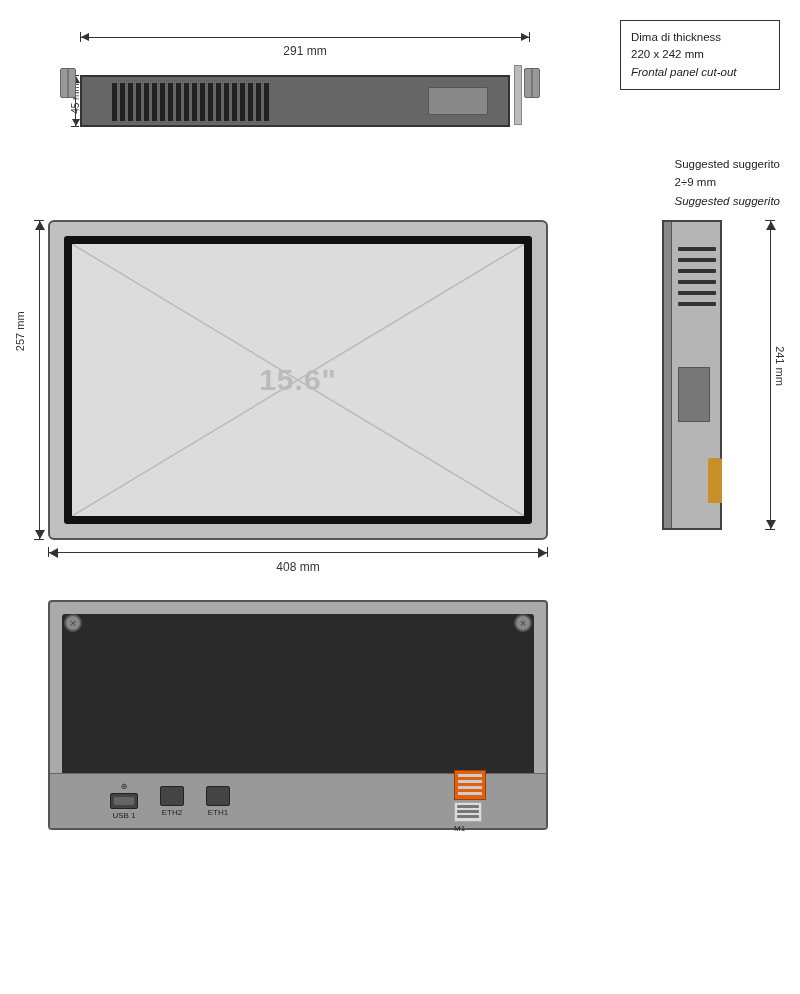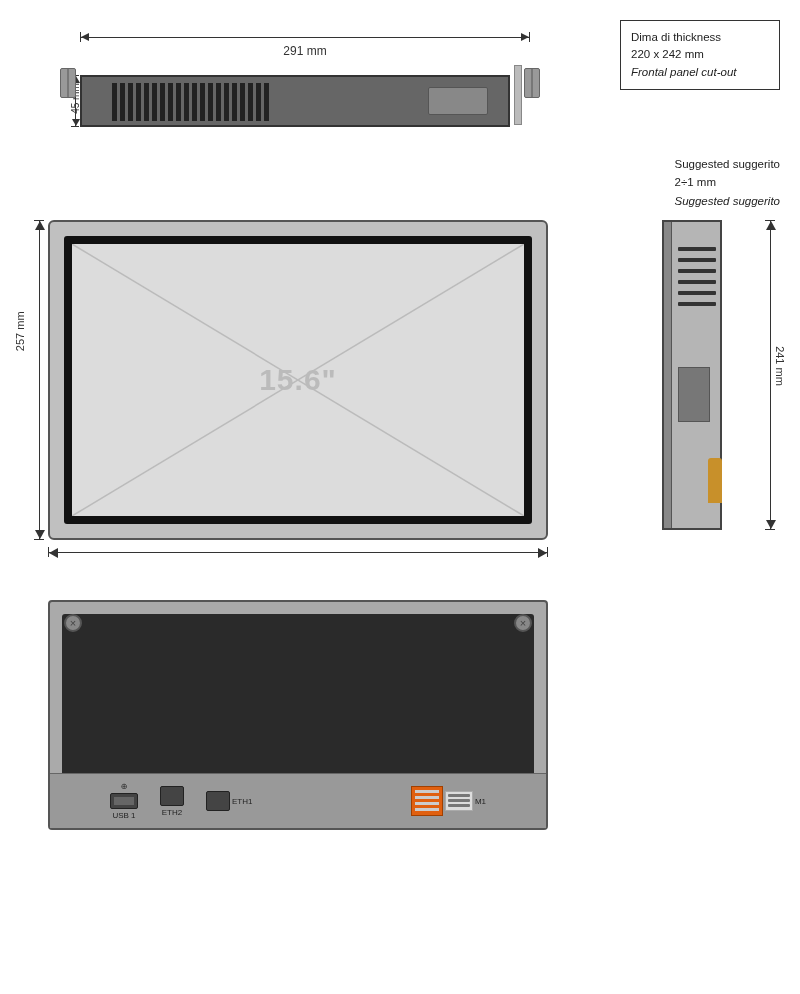--- a/index.html
+++ b/index.html
@@ -39,21 +39,21 @@
 <body>
 
 <div class="info-box">
   <div>Dima di thickness</div>
   <div>220 x 242 mm</div>
   <div style="font-style:italic;">Frontal panel cut-out</div>
 </div>
 
 <div class="thickness-label">
   <div>Suggested suggerito</div>
-  <div>2÷1 mm</div>
+  <div>2÷9 mm</div>
   <div style="font-style:italic;">Suggested suggerito</div>
 </div>
 
 <div style="position:absolute; top:28px; left:60px; width:480px;">
 
   <div style="display:flex; align-items:center; height:18px; margin-left:20px; width:450px;">
     <div style="width:1px; height:10px; background:#333;"></div>
     <div style="flex:1; height:1px; background:#333; position:relative;">
       <div style="position:absolute; left:0; top:-4px; border-top:4px solid transparent; border-bottom:4px solid transparent; border-right:8px solid #333;"></div>
       <div style="position:absolute; right:0; top:-4px; border-top:4px solid transparent; border-bottom:4px solid transparent; border-left:8px solid #333;"></div>
@@ -146,20 +146,21 @@
 
   <div style="margin-left:28px; margin-top:4px;">
     <div style="display:flex; align-items:center; height:16px; width:500px;">
       <div style="width:1px; height:10px; background:#333;"></div>
       <div style="flex:1; height:1px; background:#333; position:relative;">
         <div style="position:absolute; left:0; top:-4px; border-top:5px solid transparent; border-bottom:5px solid transparent; border-right:9px solid #333;"></div>
         <div style="position:absolute; right:0; top:-4px; border-top:5px solid transparent; border-bottom:5px solid transparent; border-left:9px solid #333;"></div>
       </div>
       <div style="width:1px; height:10px; background:#333;"></div>
     </div>
+    <div style="text-align:center; font-size:12px; color:#333; width:500px;">408 mm</div>
   </div>
 
 </div>
 
 <div style="position:absolute; top:220px; right:18px; width:120px;">
 
   <div style="position:relative; margin-left:0; width:60px; height:310px; background:#b5b5b5; border:2px solid #444;">
 
     <div style="position:absolute; left:0; top:0; width:8px; height:100%; background:#888; border-right:1px solid #555;"></div>
 
@@ -208,28 +209,28 @@
           <div style="position:absolute; top:3px; left:3px; right:3px; height:8px; background:#666;"></div>
         </div>
         <div style="font-size:8px; color:#222;">USB 1</div>
       </div>
 
       <div style="display:flex; flex-direction:column; align-items:center; gap:2px;">
         <div style="width:24px; height:20px; background:#444; border:1px solid #222; border-radius:2px;"></div>
         <div style="font-size:8px; color:#222;">ETH2</div>
       </div>
 
-      <div style="display:flex; flex-direction:row; align-items:center; gap:2px;">
+      <div style="display:flex; flex-direction:column; align-items:center; gap:2px;">
         <div style="width:24px; height:20px; background:#444; border:1px solid #222; border-radius:2px;"></div>
         <div style="font-size:8px; color:#222;">ETH1</div>
       </div>
 
       <div style="flex:1;"></div>
 
-      <div style="display:flex; flex-direction:row; align-items:center; gap:2px;">
+      <div style="display:flex; flex-direction:column; gap:2px;">
 
         <div style="width:32px; height:30px; background:#e06010; border:1px solid #a04000; position:relative; overflow:hidden;">
           <div style="position:absolute; inset:3px; background:repeating-linear-gradient(to bottom, #ccc 0px, #ccc 3px, transparent 3px, transparent 6px);"></div>
         </div>
 
         <div style="width:28px; height:20px; background:#ddd; border:1px solid #aaa; display:flex; flex-direction:column; gap:2px; padding:2px;">
           <div style="height:3px; background:#777; border-radius:1px;"></div>
           <div style="height:3px; background:#777; border-radius:1px;"></div>
           <div style="height:3px; background:#777; border-radius:1px;"></div>
         </div>

